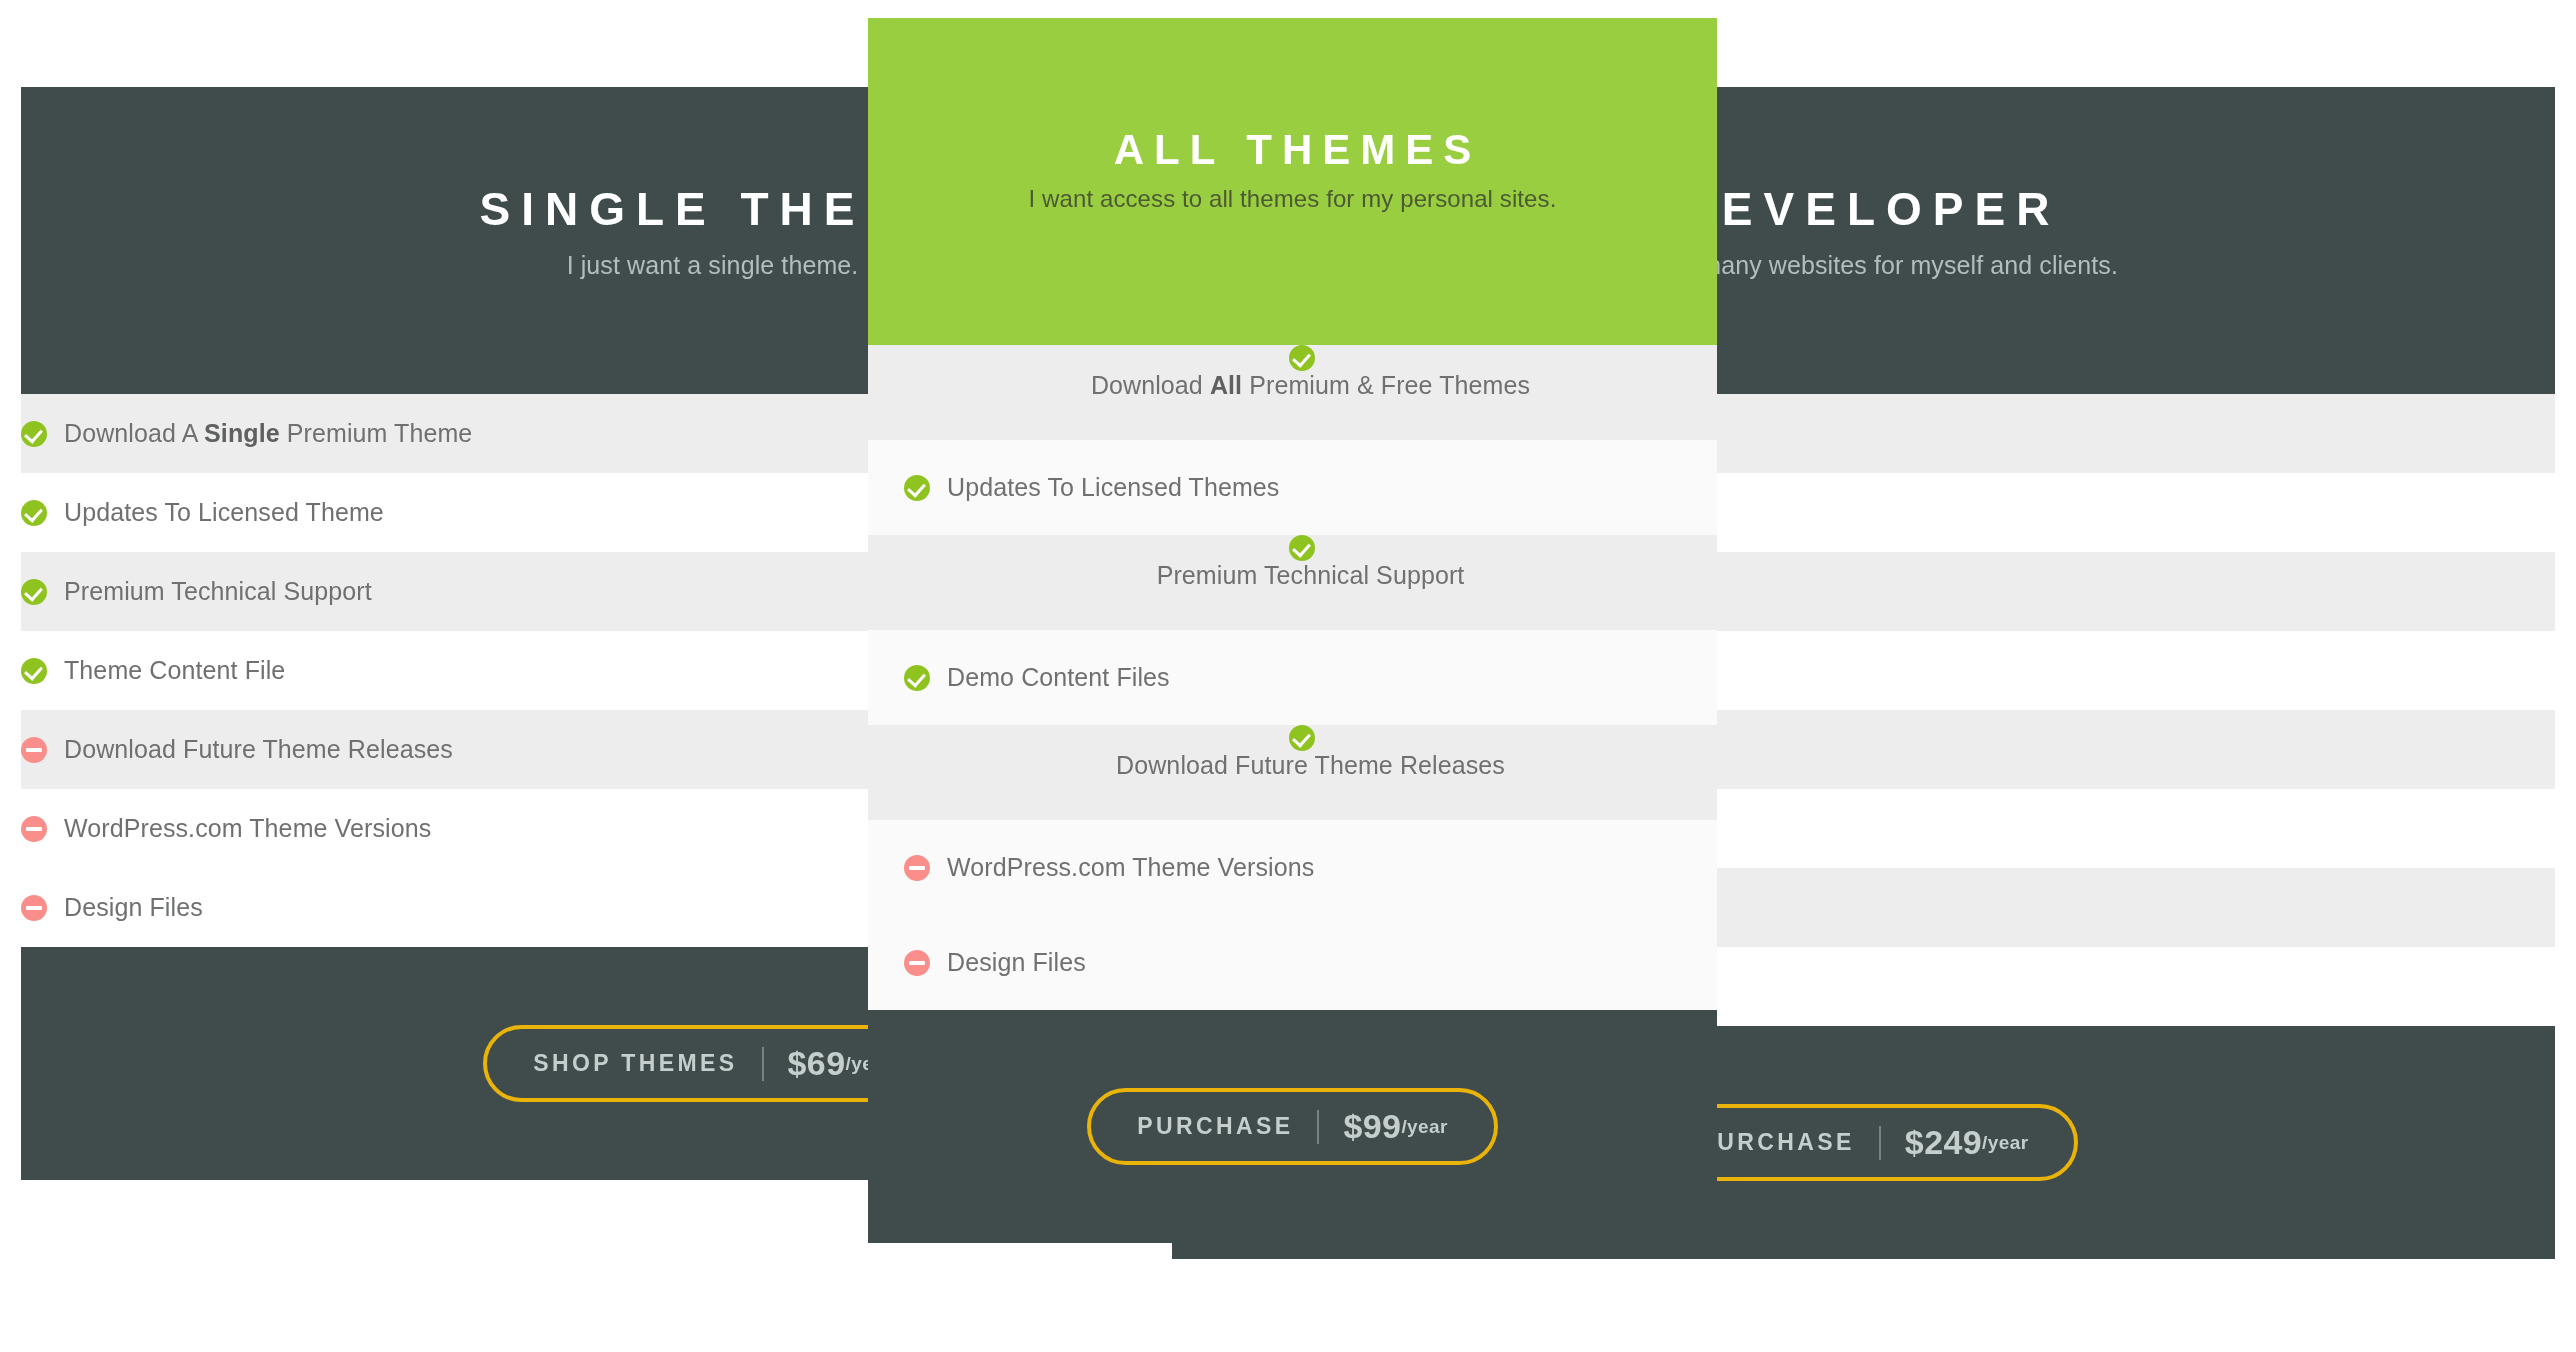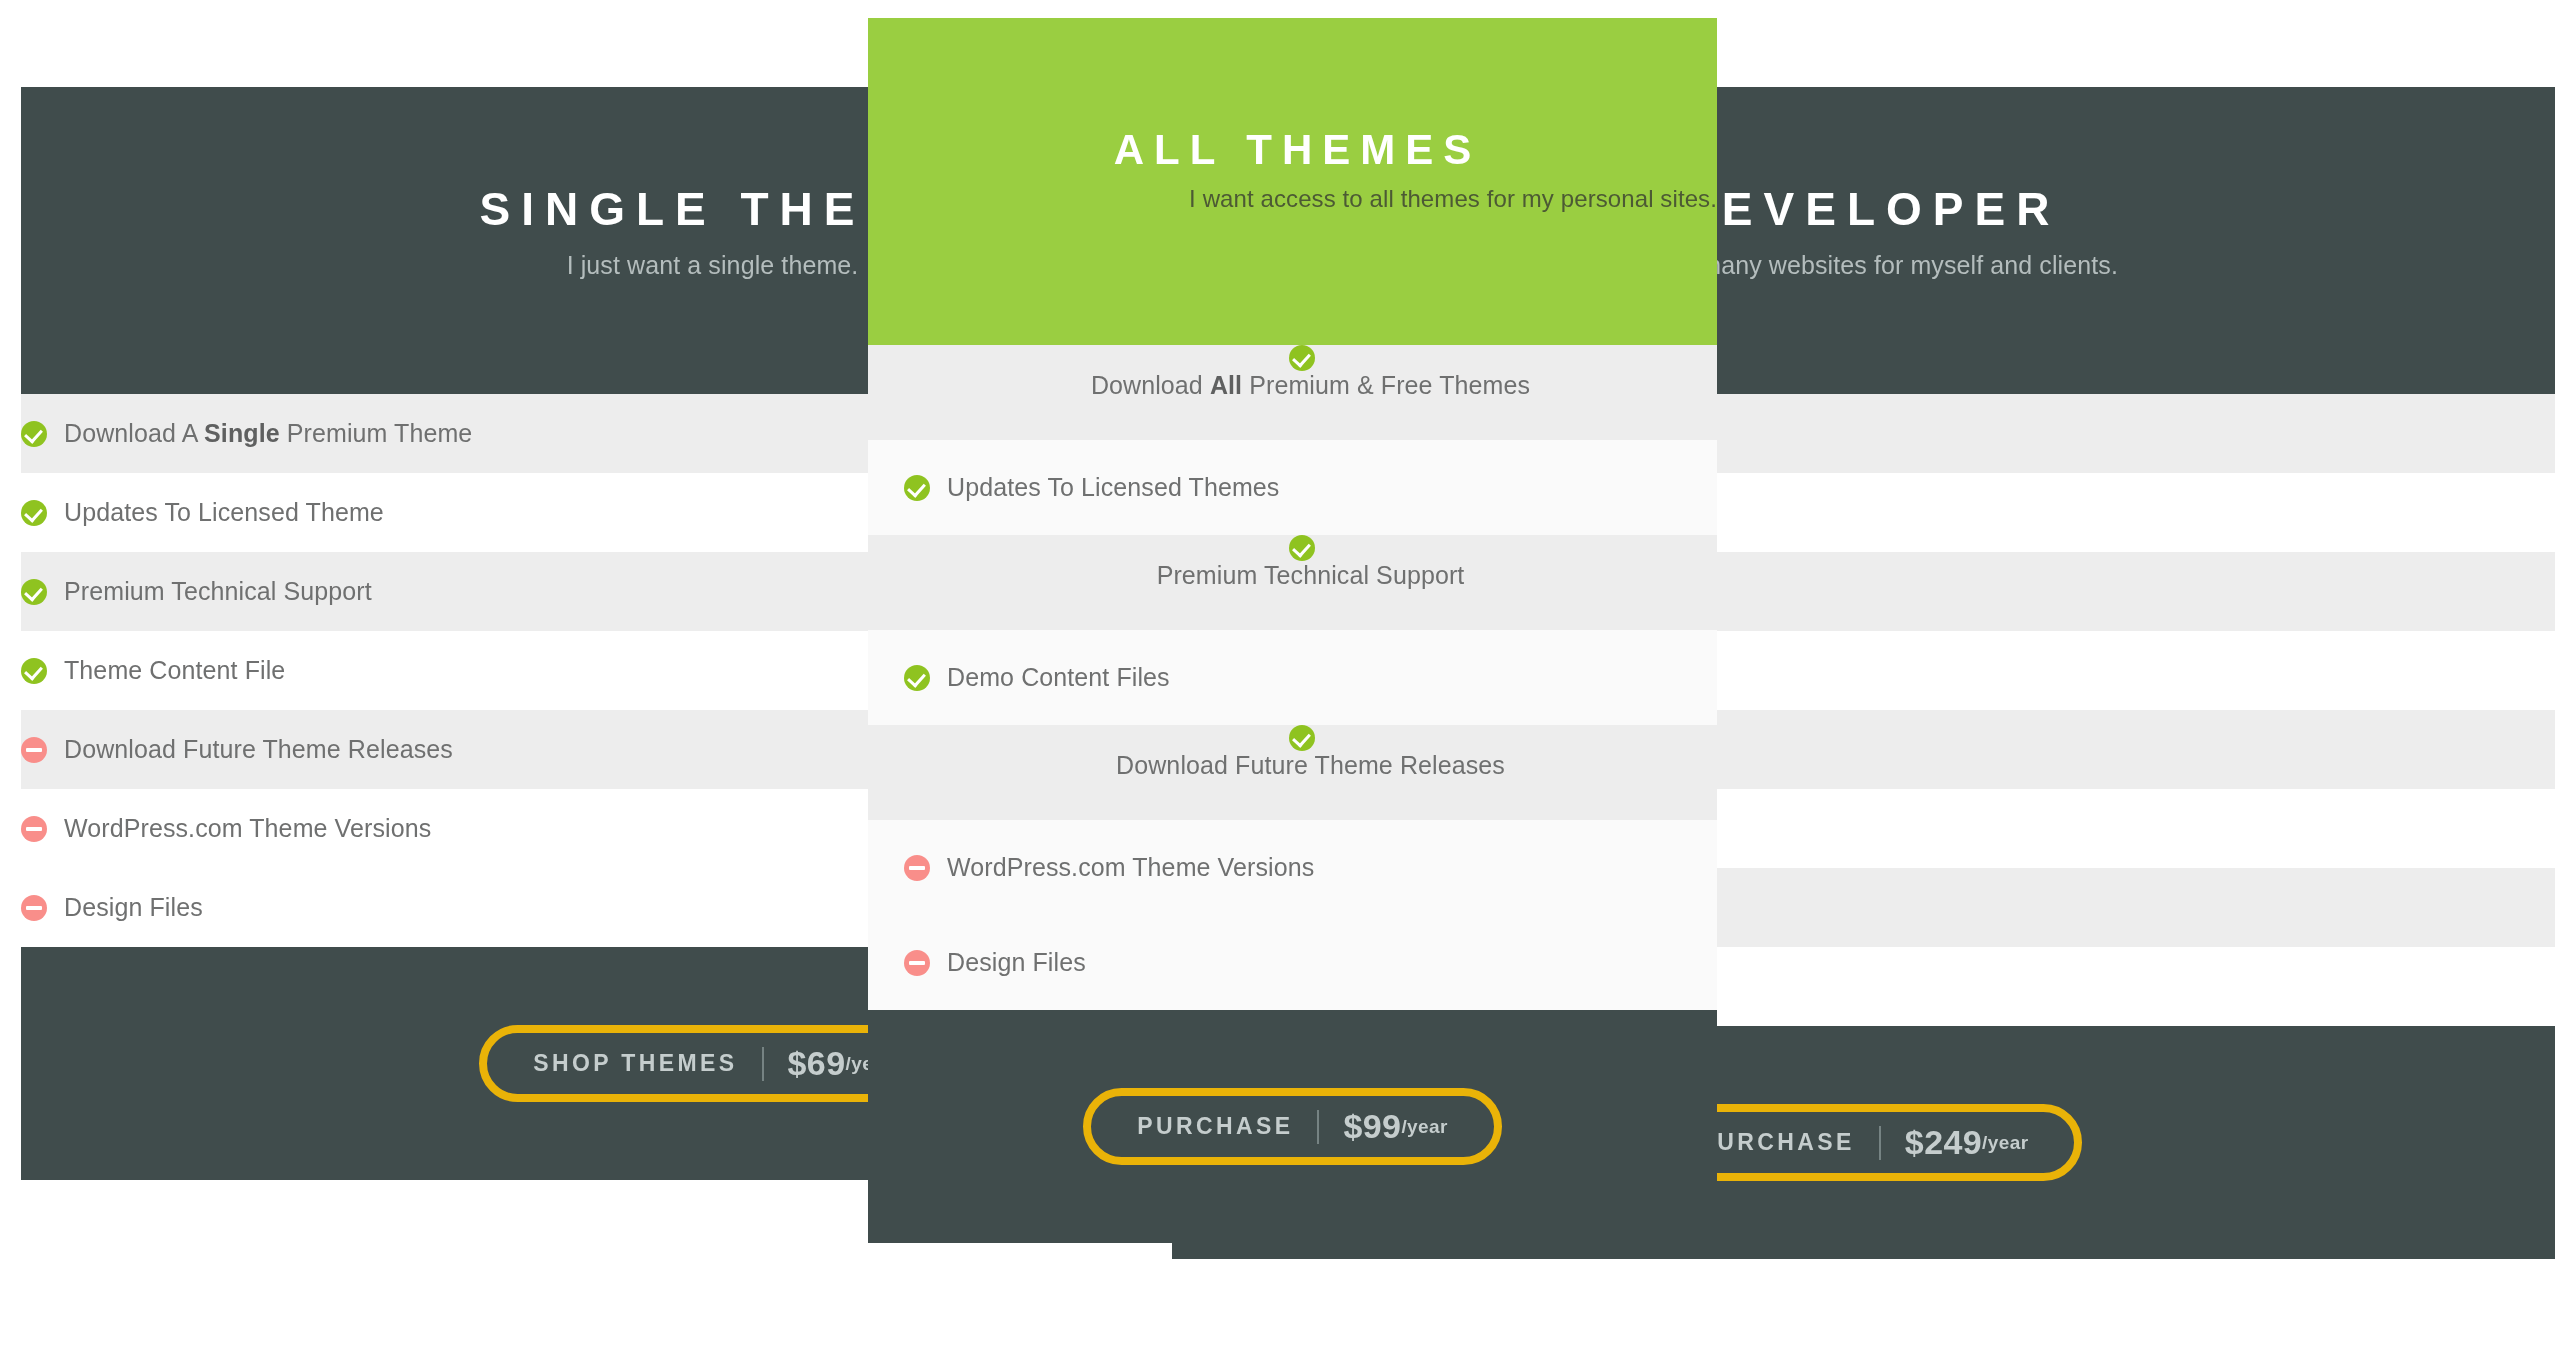--- a/index.html
+++ b/index.html
@@ -68,21 +68,20 @@
     margin-top: 16px;
     font-size: 25px;
     font-weight: normal;
     color: #b4bdbd;
     letter-spacing: 0.1px;
   }
   .col-middle .plan-subtitle {
     margin-top: 12px;
     color: #4c5a34;
     font-size: 24px;
-    text-align: right;
   }
 
   
   .features { list-style: none; }
 
   .feature-row {
     display: flex;
     align-items: center;
     height: 79px;
     font-size: 25px;
@@ -140,21 +139,21 @@
     align-items: center;
     justify-content: center;
   }
   .col-side .card-footer   { height: 233px; }
   .col-middle .card-footer { height: 233px; }
 
   .cta-button {
     display: inline-flex;
     align-items: center;
     justify-content: center;
-    border: 8px solid #eab308;
+    border: 4px solid #eab308;
     border-radius: 59px;
     height: 77px;
     padding: 0 46px;
     background: transparent;
     color: #c5cdcd;
     cursor: pointer;
     font-family: "Liberation Sans", sans-serif;
     white-space: nowrap;
   }
 

